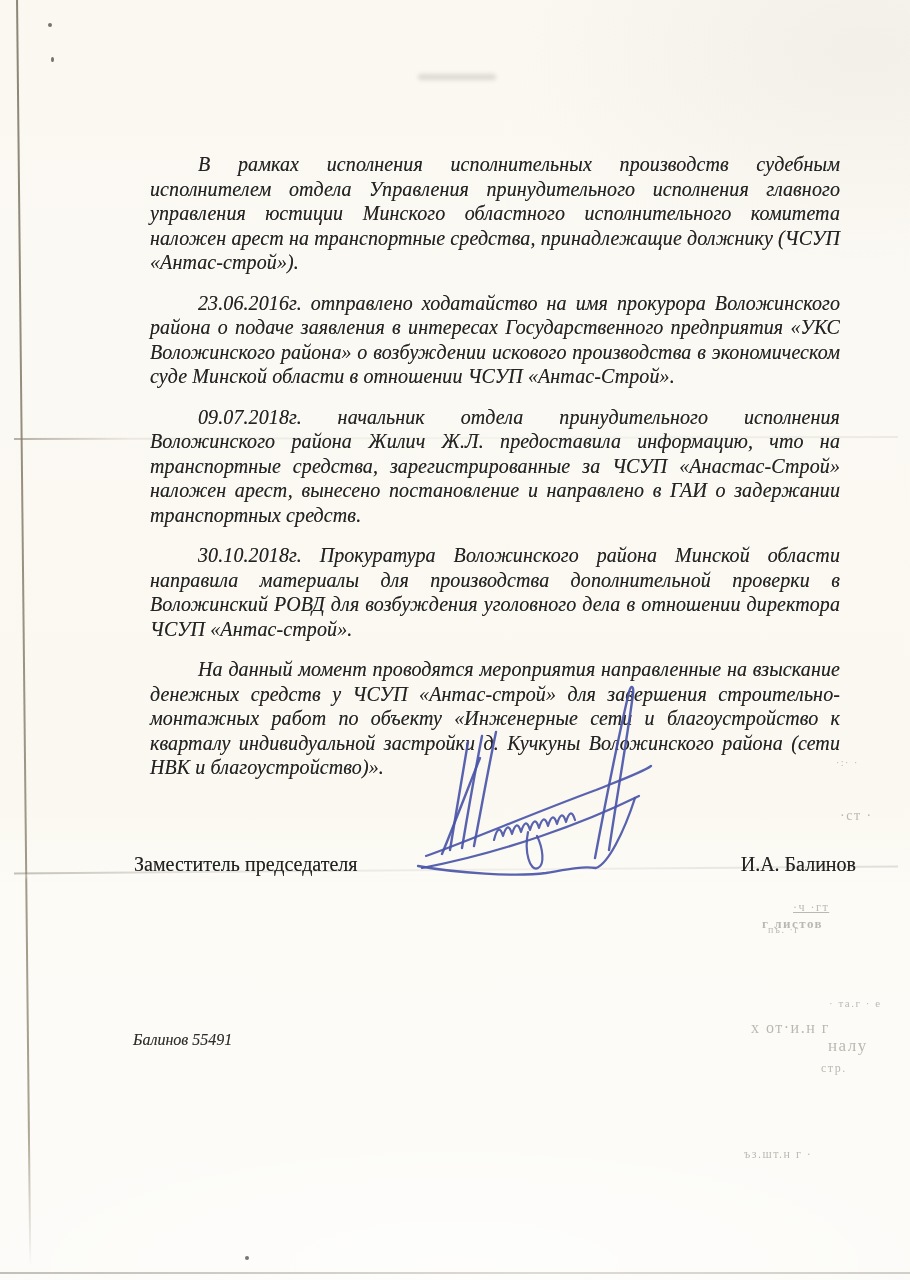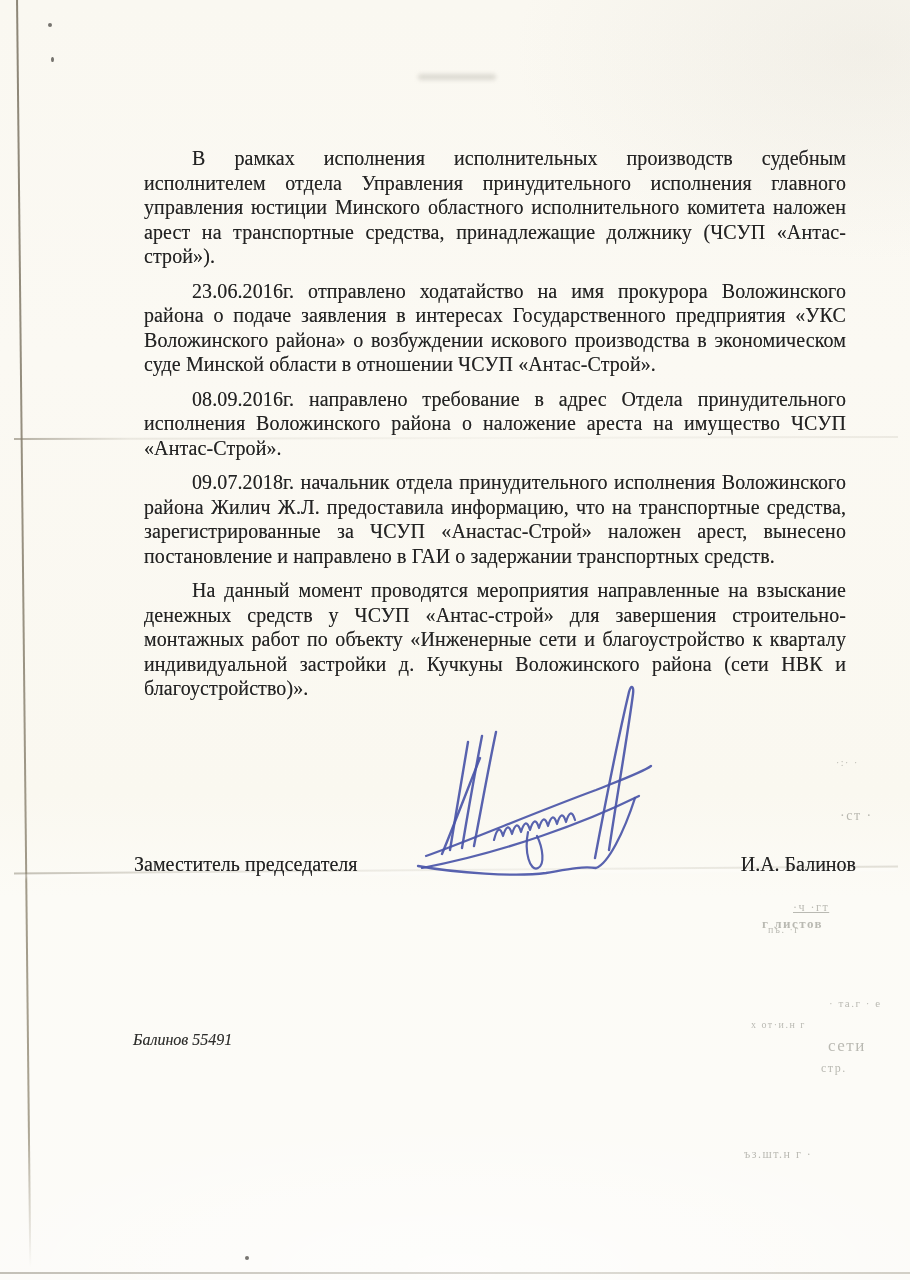--- a/index.html
+++ b/index.html
@@ -31,24 +31,25 @@
     background:linear-gradient(to right, rgba(140,134,118,0.5), rgba(158,152,136,0.22) 20%, rgba(158,152,136,0.1) 60%, rgba(158,152,136,0.28) 100%);
     box-shadow:0 2px 4px rgba(255,255,255,0.8);
   }
   .smudge {
     position:absolute; background:rgba(175,172,163,0.4); filter:blur(2px); border-radius:3px;
   }
   .dot { position:absolute; background:#55534d; border-radius:50%; opacity:0.8; }
   
   .text-block { position:absolute; left:134px; top:136px; width:722px; }
   .para {
-    margin:10px; text-align:justify; text-indent:48px;
+    margin:16px; text-align:justify; text-indent:48px;
     font-size:20px; line-height:24.5px; color:#232323;
     letter-spacing:0.1px;
     text-shadow:0 0 0.5px rgba(35,35,35,0.5);
+    font-style:italic;
   }
   .sig-row {
     position:absolute; left:134px; top:822px; width:722px;
     display:flex; justify-content:space-between;
     font-size:20px; color:#232323; text-shadow:0 0 0.5px rgba(35,35,35,0.5);margin-top:31px;
   }
   .footer-ref {
     position:absolute; left:133px; top:1031px;
     font-size:16px; color:#2e2e2c; text-shadow:0 0 0.4px rgba(40,40,40,0.4);font-style:italic;
   }
@@ -73,22 +74,22 @@
     </div>
   <div id="dots">
       <span class="dot" style="left: 48px; top: 23px; width: 4px; height: 4px;"></span>
       <span class="dot" style="left: 51px; top: 57px; width: 2.5px; height: 5px;"></span>
       <span class="dot" style="left: 245px; top: 1256px; width: 4px; height: 4px;"></span>
     </div>
 
   <div class="text-block" id="paragraphs">
       <p class="para">В рамках исполнения исполнительных производств судебным исполнителем отдела Управления принудительного исполнения главного управления юстиции Минского областного исполнительного комитета наложен арест на транспортные средства, принадлежащие должнику (ЧСУП «Антас-строй»).</p>
       <p class="para">23.06.2016г. отправлено ходатайство на имя прокурора Воложинского района о подаче заявления в интересах Государственного предприятия «УКС Воложинского района» о возбуждении искового производства в экономическом суде Минской области в отношении ЧСУП «Антас-Строй».</p>
-      <p class="para">08.09.2016г. направлено требование в адрес Отдела принудительного исполнения Воложинского района о наложение ареста на имущество ЧСУП «Антас-Строй».</p>
       <p class="para">09.07.2018г. начальник отдела принудительного исполнения Воложинского района Жилич Ж.Л. предоставила информацию, что на транспортные средства, зарегистрированные за ЧСУП «Анастас-Строй» наложен арест, вынесено постановление и направлено в ГАИ о задержании транспортных средств.</p>
+      <p class="para">30.10.2018г. Прокуратура Воложинского района Минской области направила материалы для производства дополнительной проверки в Воложинский РОВД для возбуждения уголовного дела в отношении директора ЧСУП «Антас-строй».</p>
       <p class="para">На данный момент проводятся мероприятия направленные на взыскание денежных средств у ЧСУП «Антас-строй» для завершения строительно-монтажных работ по объекту «Инженерные сети и благоустройство к кварталу индивидуальной застройки д. Кучкуны Воложинского района (сети НВК и благоустройство)».</p>
     </div>
 
   <div class="sig-row">
     <span>Заместитель председателя</span>
     <span>И.А. Балинов</span>
   </div>
 
   <svg class="signature-svg" viewBox="0 0 272 202">
 
@@ -112,19 +113,19 @@
   <div class="footer-ref">Балинов 55491</div>
 
   <div id="bleed">
       <span class="bleed-frag" style="left: 820px; top: 481px; font-size: 10px;">· .··</span>
       <span class="bleed-frag" style="left: 836px; top: 757px; font-size: 10px;">·:· ·</span>
       <span class="bleed-frag" style="left: 840px; top: 808px; font-size: 14px; text-align: right;">·ст ·</span>
       <span class="bleed-frag" style="left: 793px; top: 900px; font-size: 12px; text-decoration: underline;">·ч ·гт</span>
       <span class="bleed-frag" style="left: 768px; top: 924px; font-size: 10px;">пъ. ·г</span>
       <span class="bleed-frag" style="left: 762px; top: 916px; font-size: 13px; font-weight: bold;">г листов</span>
       <span class="bleed-frag" style="left: 786px; top: 997px; font-size: 11px; margin-left: 43px;">· та.г · е</span>
-      <span class="bleed-frag" style="left: 751px; top: 1019px; font-size: 10px;">х от·и.н г</span>
-      <span class="bleed-frag" style="left: 828px; top: 1036px; font-size: 17px;">сети</span>
+      <span class="bleed-frag" style="left: 751px; top: 1019px; font-size: 16px;">х от·и.н г</span>
+      <span class="bleed-frag" style="left: 828px; top: 1036px; font-size: 17px;">налу</span>
       <span class="bleed-frag" style="left: 821px; top: 1061px; font-size: 12px;">стр.</span>
       <span class="bleed-frag" style="left: 744px; top: 1147px; font-size: 12px; font-family: Liberation Serif, serif;">ъз.шт.н г ·</span>
     </div>
 
 </div>
 
 </body></html>

